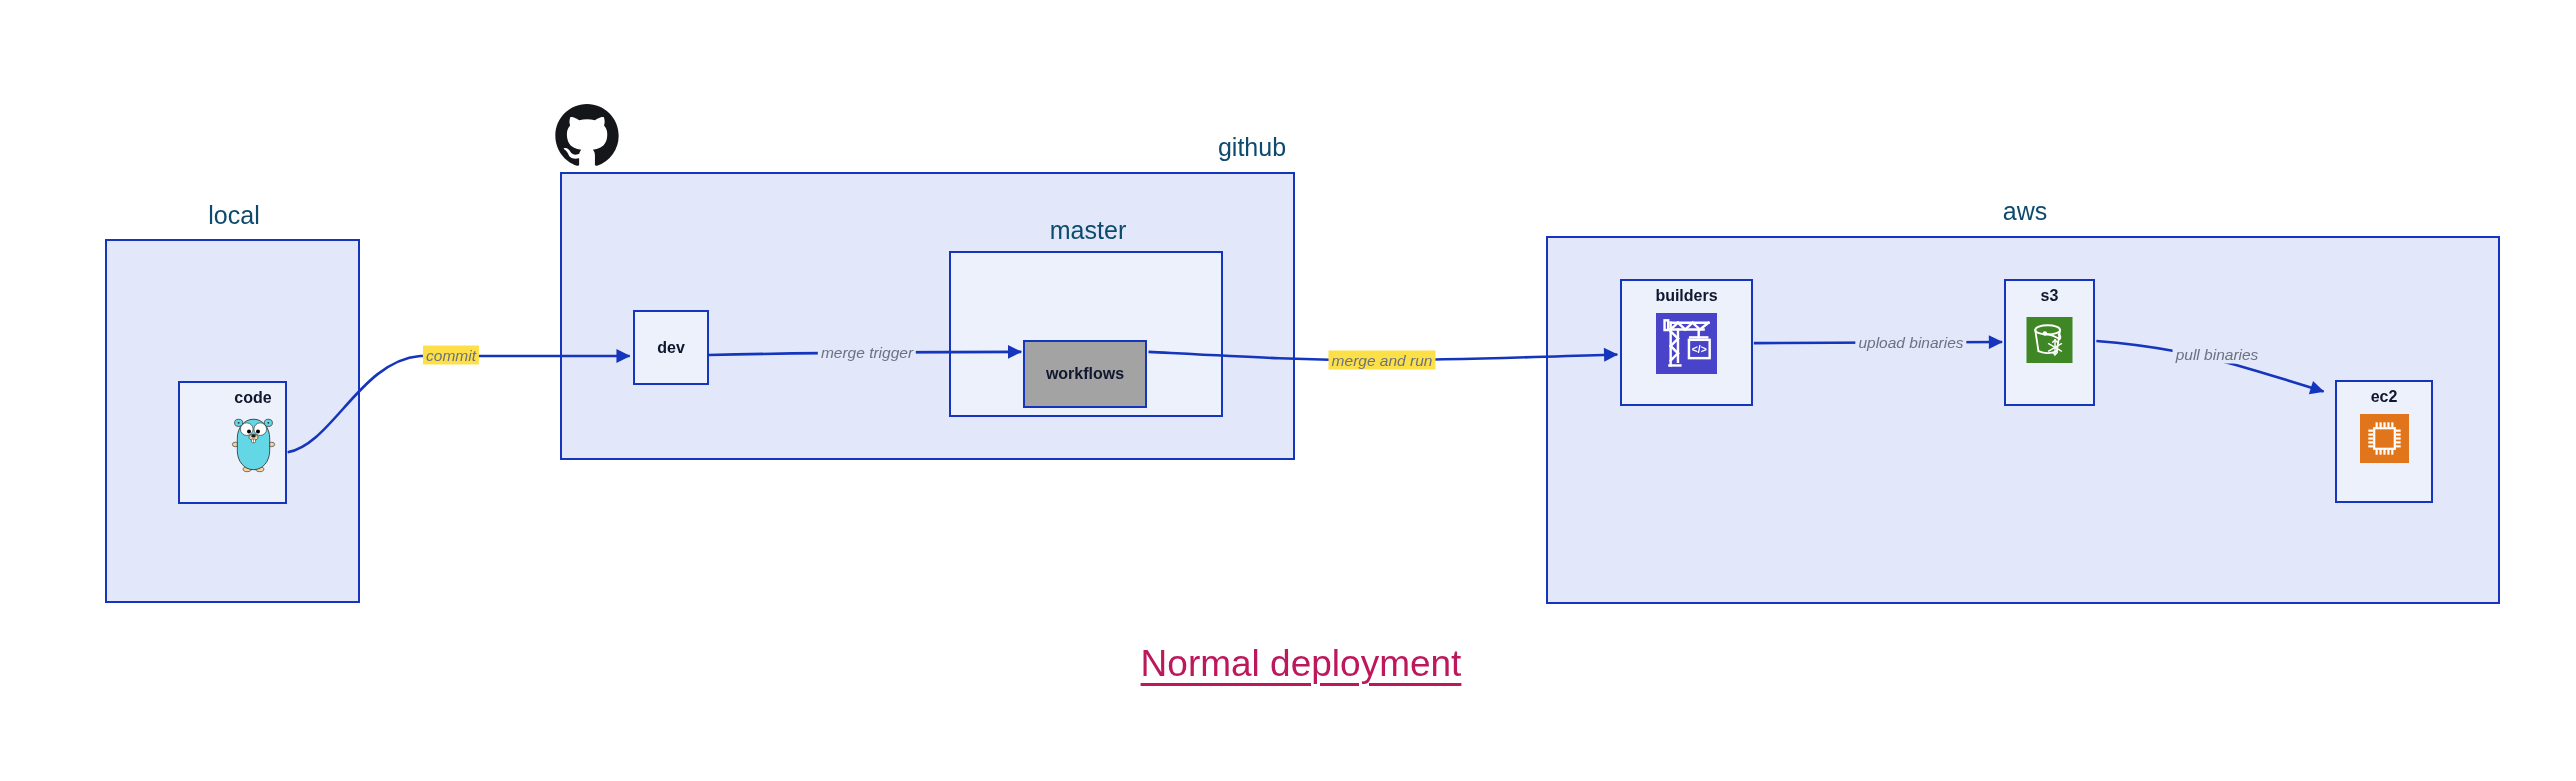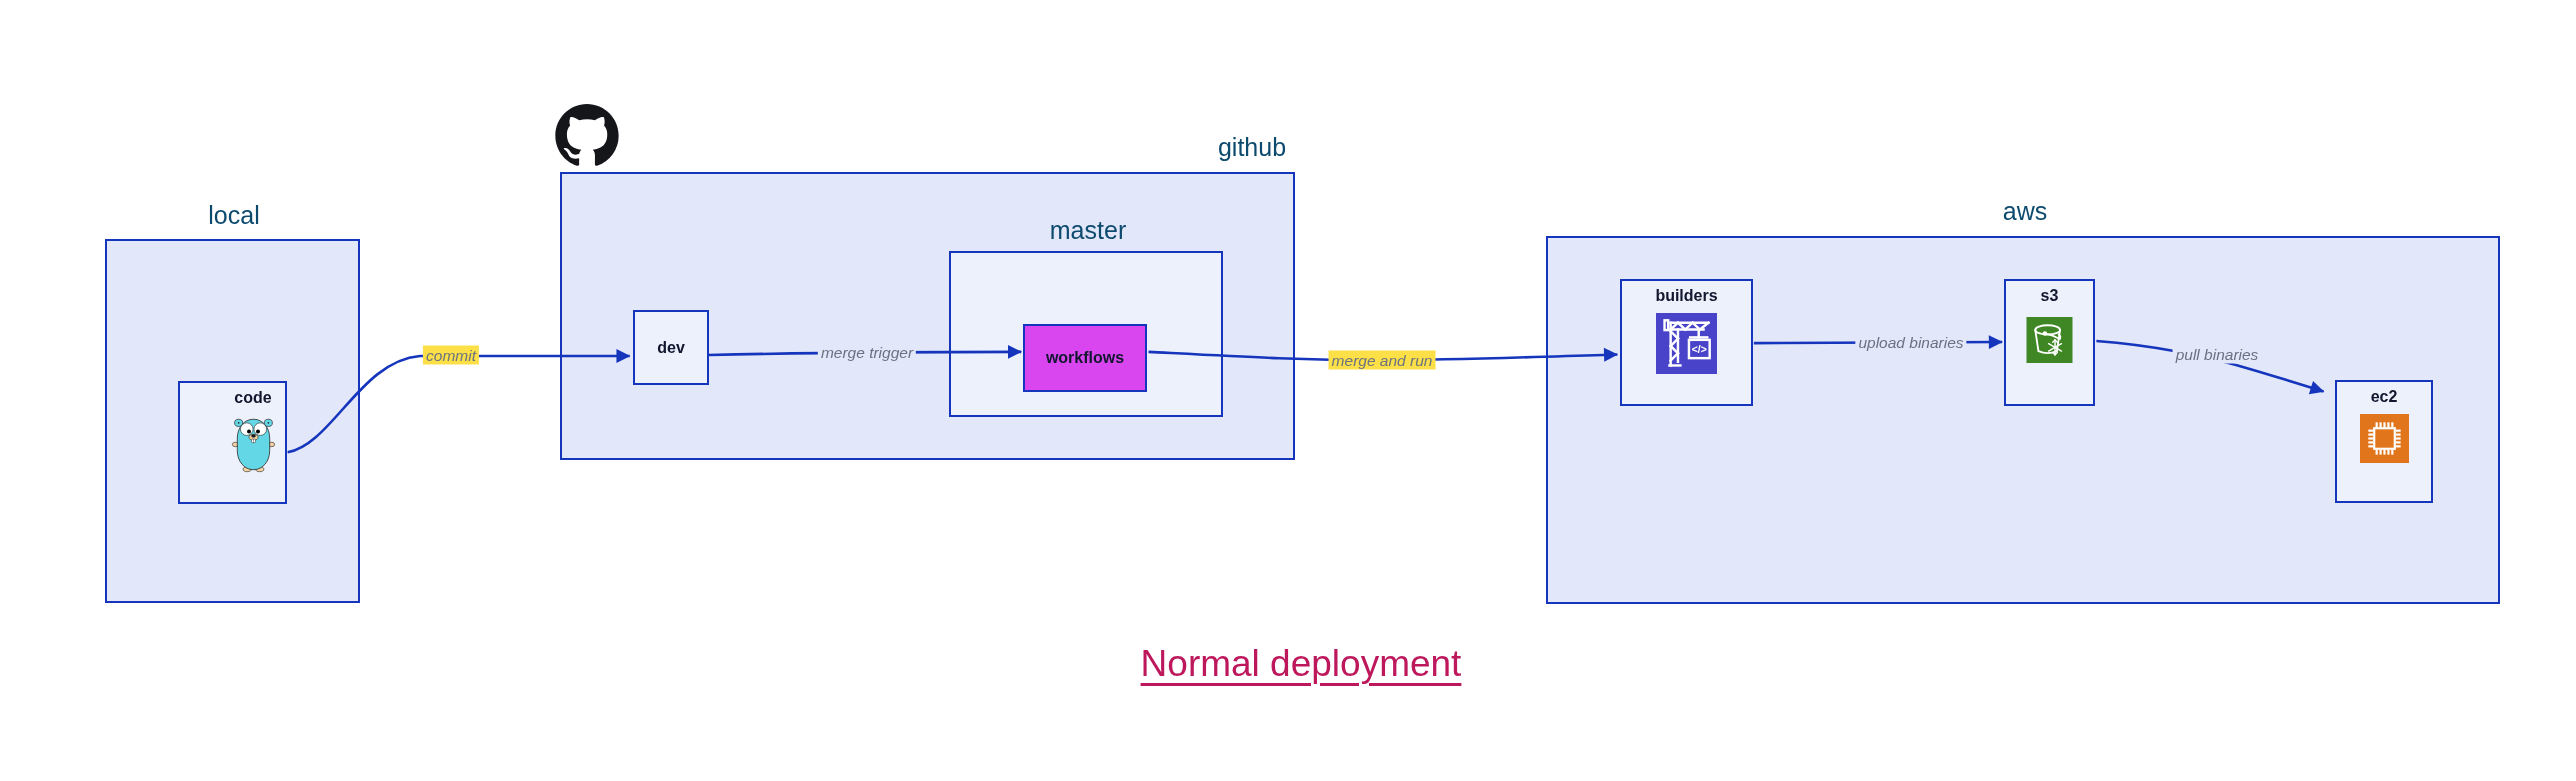--- a/index.html
+++ b/index.html
@@ -16,21 +16,21 @@
     border:2.6px solid #1535BD;
     box-sizing:border-box;
   }
   .node-box{
     position:absolute;
     background:#EDF1FB;
     border:2.6px solid #1535BD;
     box-sizing:border-box;
     display:flex;flex-direction:column;align-items:center;
   }
-  .node-box.inner{background:#d946ef;}
+  .node-box.inner{background:#a3a3a3;margin-top:16px;}
   .container-label{
     position:absolute;
     transform:translateX(-50%);
     font-size:25px;color:#0c4a6e;white-space:nowrap;
   }
   .node-label{
     font-weight:bold;font-size:16px;color:#10172E;white-space:nowrap;
   }
   .pad-top{padding-top:6.2px;gap:8.2px;}
   .center-label{justify-content:center;}

